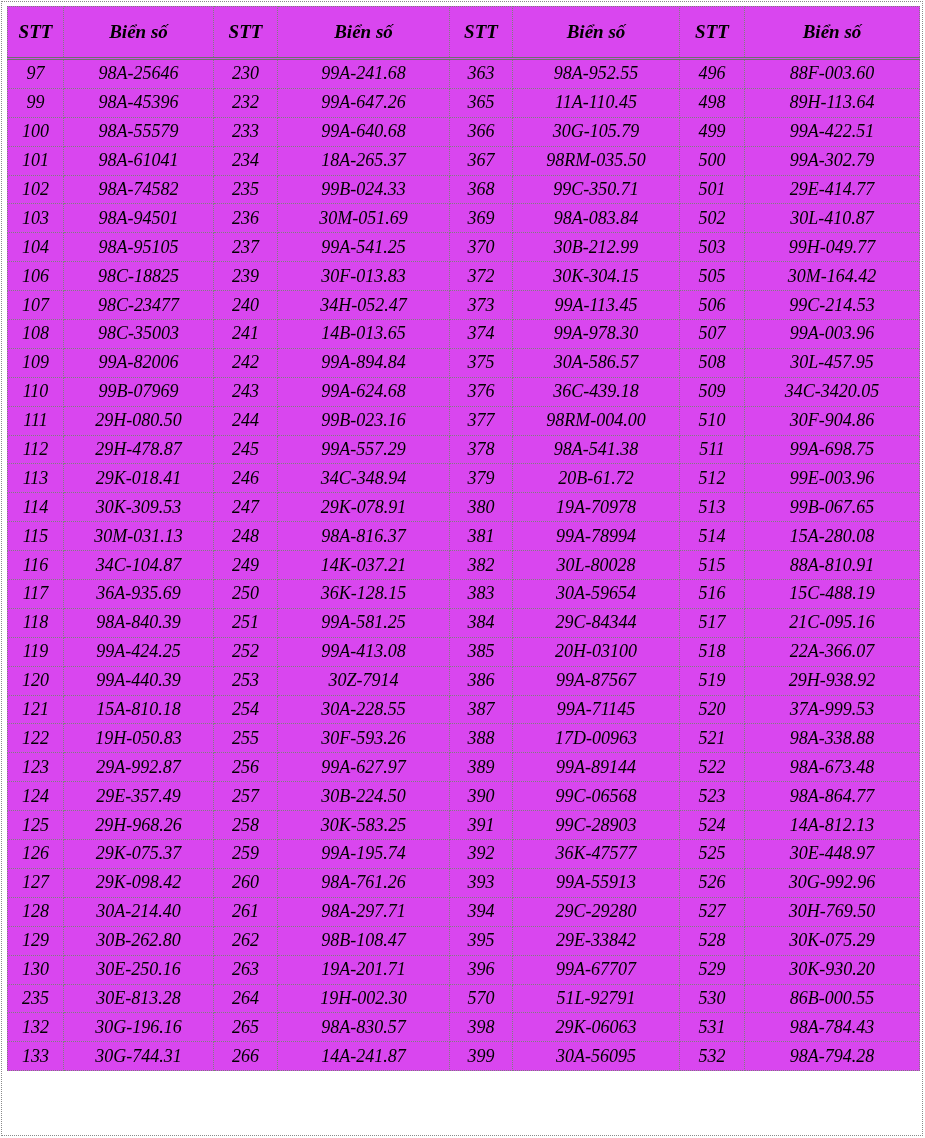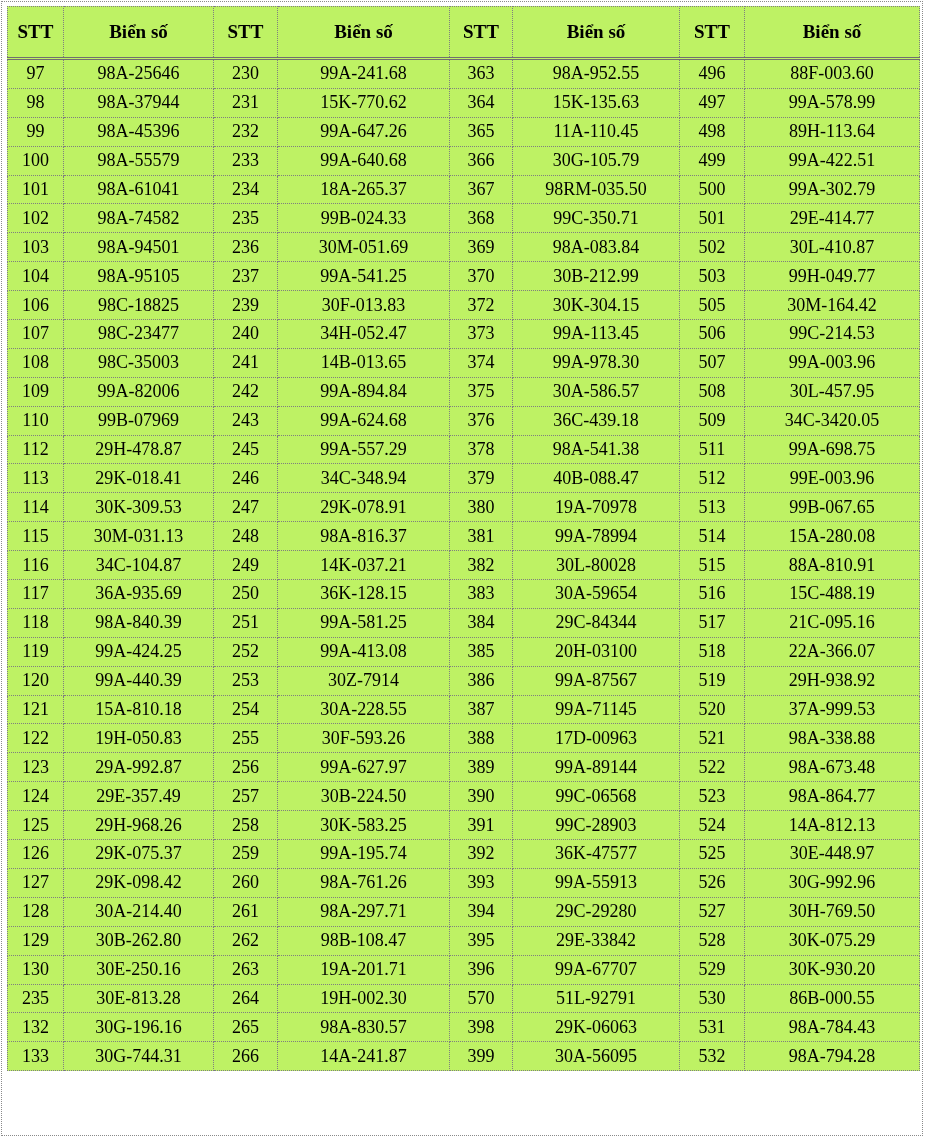--- a/index.html
+++ b/index.html
@@ -19,21 +19,22 @@
     border: 1px dotted #8a8a8a;
     pointer-events: none;
   }
   table.plate-table {
     border-collapse: collapse;
     table-layout: fixed;
     width: 912px;
     margin: 6px 0 0 7px;
     font-family: "Liberation Serif", "DejaVu Serif", serif;
     color: #000000;
-    background: #bef264;
+    background: #d946ef;
+    font-style: italic;
   }
   table.plate-table th,
   table.plate-table td {
     border: 1px dotted #7f7f7f;
     text-align: center;
     vertical-align: middle;
     padding: 0;
     overflow: hidden;
     white-space: nowrap;
   }
@@ -81,30 +82,20 @@
         <td>97</td>
         <td>98A-25646</td>
         <td>230</td>
         <td>99A-241.68</td>
         <td>363</td>
         <td>98A-952.55</td>
         <td>496</td>
         <td>88F-003.60</td>
       </tr>
       <tr>
-        <td>98</td>
-        <td>98A-37944</td>
-        <td>231</td>
-        <td>15K-770.62</td>
-        <td>364</td>
-        <td>15K-135.63</td>
-        <td>497</td>
-        <td>99A-578.99</td>
-      </tr>
-      <tr>
         <td>99</td>
         <td>98A-45396</td>
         <td>232</td>
         <td>99A-647.26</td>
         <td>365</td>
         <td>11A-110.45</td>
         <td>498</td>
         <td>89H-113.64</td>
       </tr>
       <tr>
@@ -201,36 +192,46 @@
         <td>110</td>
         <td>99B-07969</td>
         <td>243</td>
         <td>99A-624.68</td>
         <td>376</td>
         <td>36C-439.18</td>
         <td>509</td>
         <td>34C-3420.05</td>
       </tr>
       <tr>
+        <td>111</td>
+        <td>29H-080.50</td>
+        <td>244</td>
+        <td>99B-023.16</td>
+        <td>377</td>
+        <td>98RM-004.00</td>
+        <td>510</td>
+        <td>30F-904.86</td>
+      </tr>
+      <tr>
         <td>112</td>
         <td>29H-478.87</td>
         <td>245</td>
         <td>99A-557.29</td>
         <td>378</td>
         <td>98A-541.38</td>
         <td>511</td>
         <td>99A-698.75</td>
       </tr>
       <tr>
         <td>113</td>
         <td>29K-018.41</td>
         <td>246</td>
         <td>34C-348.94</td>
         <td>379</td>
-        <td>40B-088.47</td>
+        <td>20B-61.72</td>
         <td>512</td>
         <td>99E-003.96</td>
       </tr>
       <tr>
         <td>114</td>
         <td>30K-309.53</td>
         <td>247</td>
         <td>29K-078.91</td>
         <td>380</td>
         <td>19A-70978</td>

